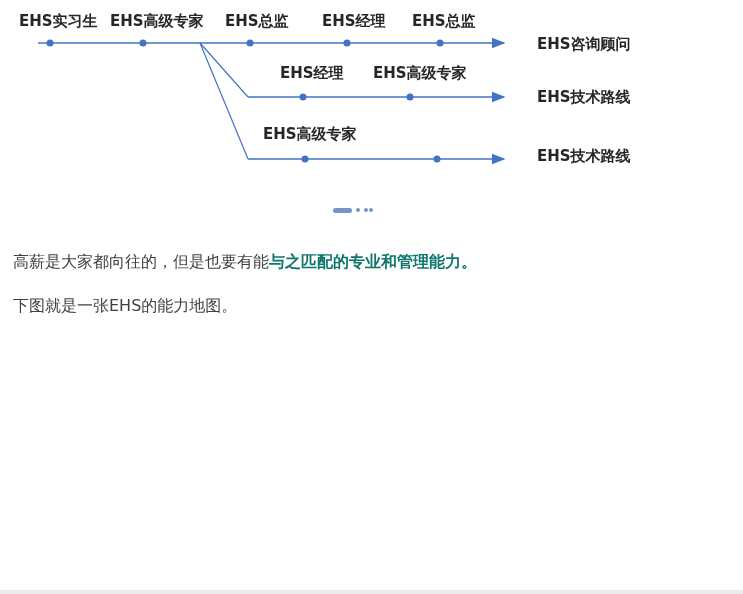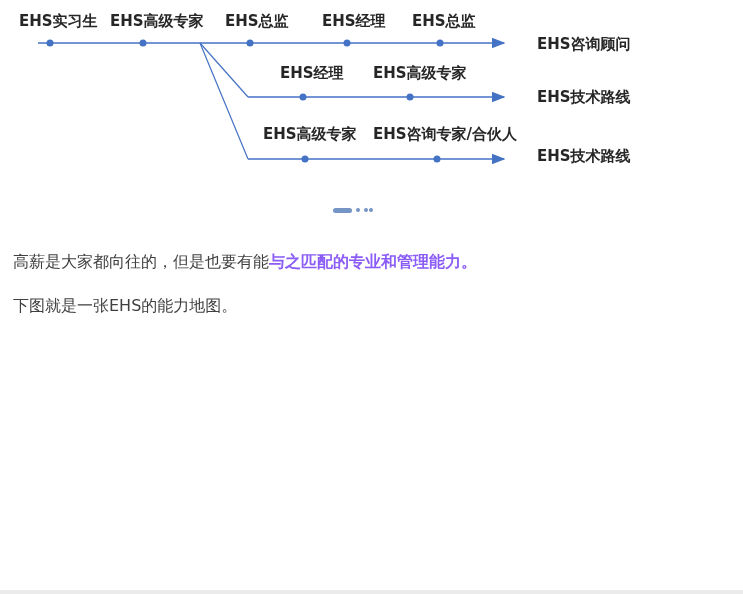--- a/index.html
+++ b/index.html
@@ -50,21 +50,21 @@
   .ind-dot.d3 { margin-left: 1px; }
   
   .article {
     margin-top: 34px;
     padding: 0 22px 0 13px;
     color: #404040;
     font-size: 16px;
     line-height: 30px;
   }
   .article p { margin: 0 0 14px 0; text-align: justify; }
-  .hl { color: #8b5cf6; font-weight: 700; }
+  .hl { color: #0f766e; font-weight: 700; }
 </style>
 </head>
 <body>
 
 <div class="page">
 
   <div class="figure">
     <svg width="743" height="180" viewBox="0 0 743 180">
       <defs>
         <marker id="arrow" markerWidth="9" markerHeight="7" refX="8" refY="3.5" orient="auto">
@@ -97,21 +97,20 @@
     <span class="dlabel" style="left:19px;top:13px">EHS实习生</span>
     <span class="dlabel" style="left:110px;top:13px">EHS高级专家</span>
     <span class="dlabel" style="left:225px;top:13px">EHS总监</span>
     <span class="dlabel" style="left:322px;top:13px">EHS经理</span>
     <span class="dlabel" style="left:412px;top:13px">EHS总监</span>
 
     <span class="dlabel" style="left:280px;top:65px">EHS经理</span>
     <span class="dlabel" style="left:373px;top:65px">EHS高级专家</span>
 
     <span class="dlabel" style="left:263px;top:126px">EHS高级专家</span>
-    <span class="dlabel" style="left:373px;top:126px">EHS咨询专家/合伙人</span>
 
     <span class="dlabel" style="left:537px;top:36px">EHS咨询顾问</span>
     <span class="dlabel" style="left:537px;top:89px">EHS技术路线</span>
     <span class="dlabel" style="left:537px;top:148px">EHS技术路线</span>
   </div>
 
   <div class="indicator">
     <span class="ind-pill"></span>
     <span class="ind-dot d1"></span>
     <span class="ind-dot d2"></span>

